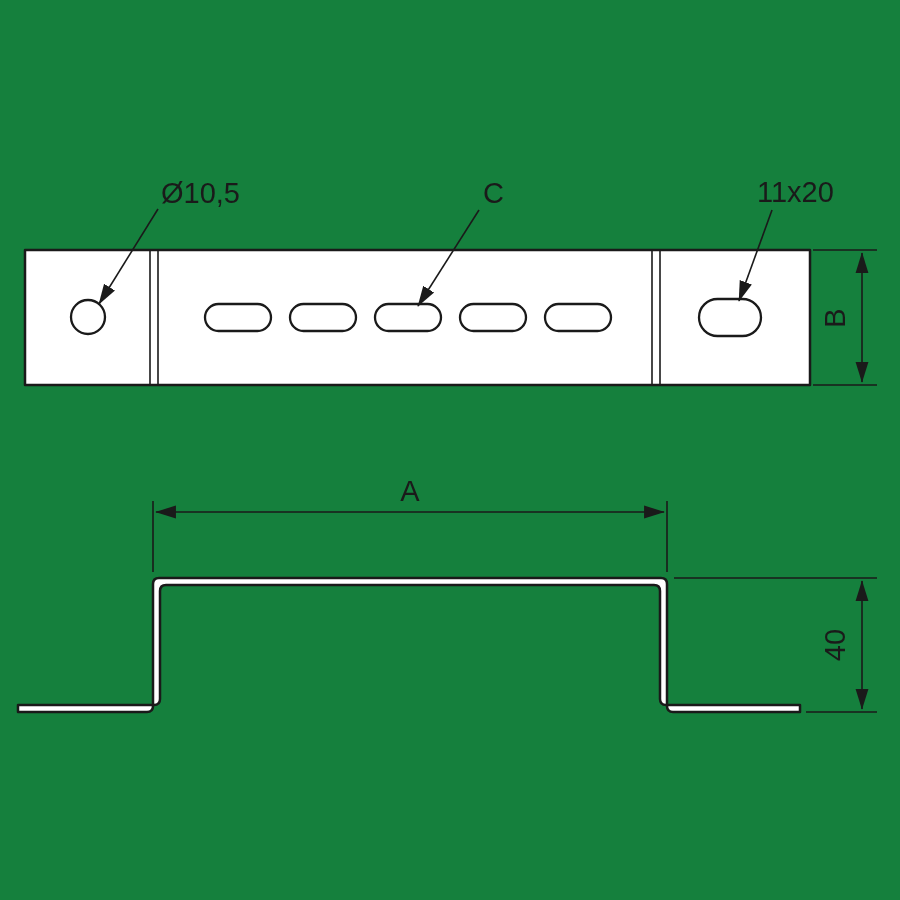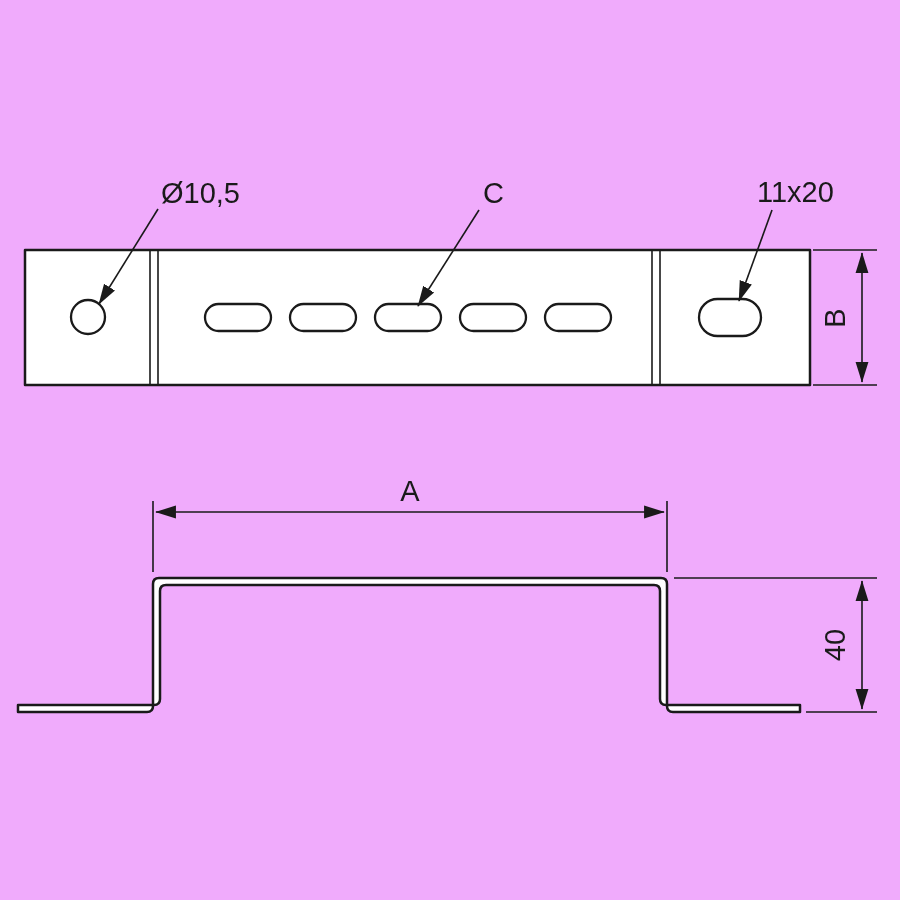--- a/index.html
+++ b/index.html
@@ -4,21 +4,21 @@
 <style>
   html, body {
     margin: 0;
     padding: 0;
     background: #ffffff;
   }
   .stage {
     width: 900px;
     height: 900px;
     position: relative;
-    background: #f0abfc;
+    background: #15803d;
     overflow: hidden;
   }
   svg { display: block; }
   .outline {
     fill: #ffffff;
     stroke: #1a1a1a;
     stroke-width: 2.5;
     stroke-linejoin: round;
   }
   .hole {

